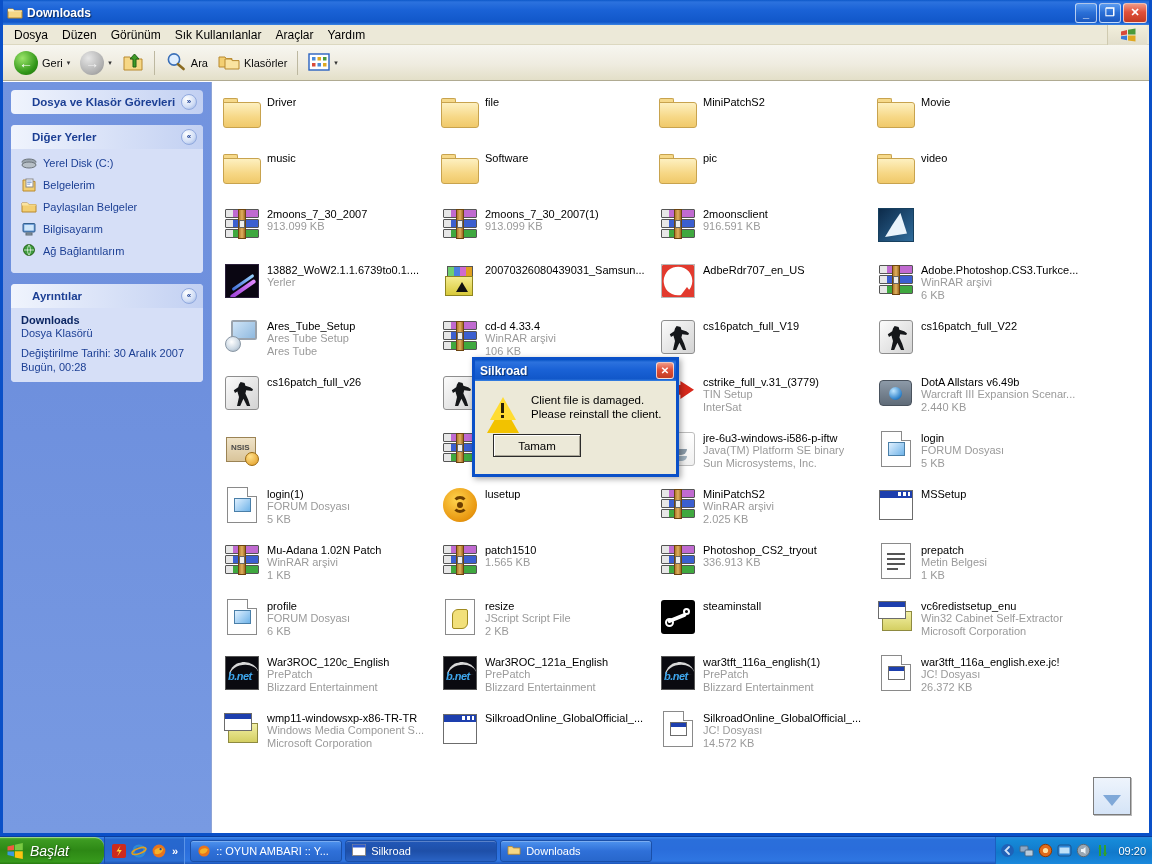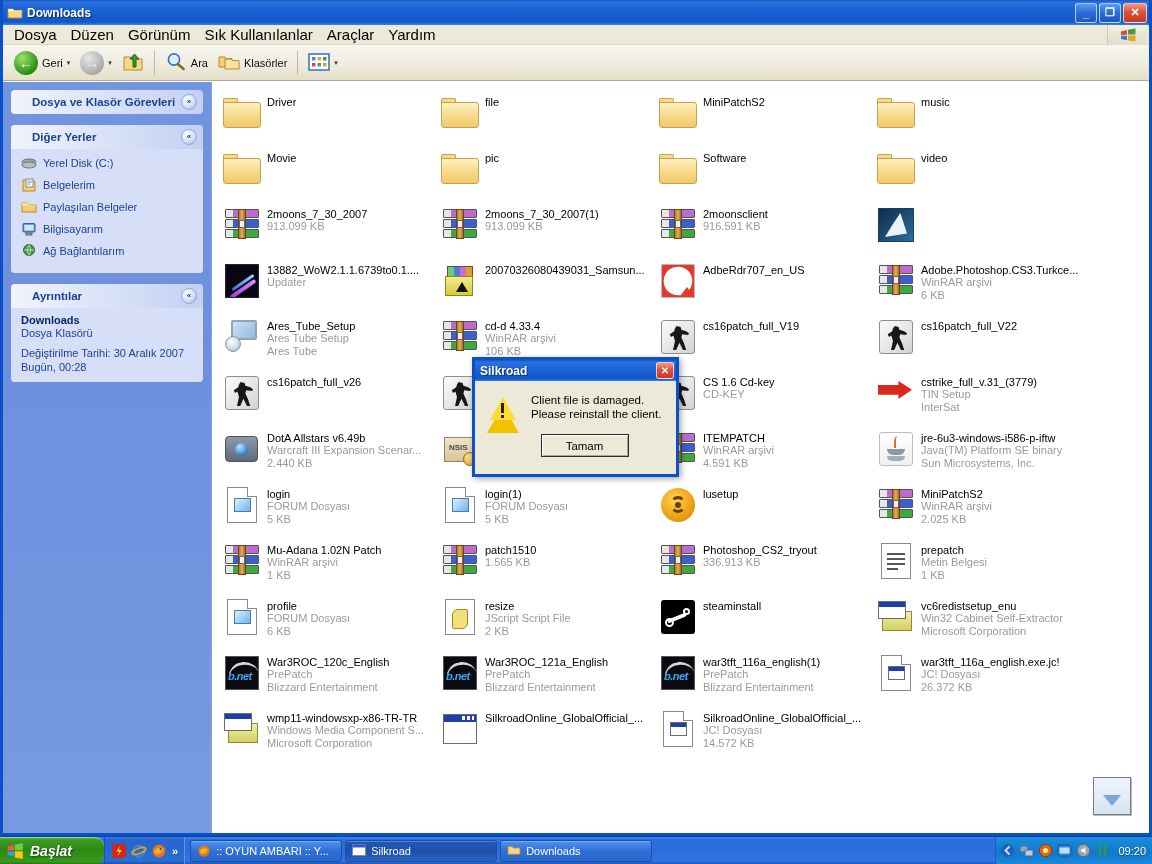--- a/index.html
+++ b/index.html
@@ -46,21 +46,21 @@
     background: linear-gradient(to bottom,#f09a86,#e0503a 45%,#c33b22);
     width: 24px;
   }
 
   
   #menubar {
     height: 20px; background: #ece9d8; display: flex; align-items: center;
     padding-left: 4px; flex: none; border-bottom: 1px solid #dcd8c0;
     position: relative;
   }
-  #menubar .mi { padding: 2px 7px; color: #000; font-size: 15px; white-space: nowrap; }
+  #menubar .mi { padding: 2px 7px; color: #000; font-size: 12px; white-space: nowrap; }
   .menu-logo {
     position: absolute; right: 2px; top: 0; width: 40px; height: 20px;
     background: linear-gradient(to bottom,#f2efdc,#e2decb);
     border-left: 1px solid #cfcab0;
     display: flex; align-items: center; justify-content: center;
   }
 
   
   #toolbar {
     height: 36px; flex: none;
@@ -250,40 +250,40 @@
   .warn-ic .tri {
     width:0;height:0;border-left:16px solid transparent;border-right:16px solid transparent;border-bottom:28px solid #f2c200;
   }
   .warn-ic .tri2 {
     position:absolute; left:3px; top:4px;
     width:0;height:0;border-left:13px solid transparent;border-right:13px solid transparent;border-bottom:23px solid #ffdc32;
   }
   .warn-ic .bang { position:absolute; left:14px; top:10px; width:3px; height:10px; background:#2a2206; }
   .warn-ic .bdot { position:absolute; left:14px; top:22px; width:3px; height:3px; background:#2a2206; }
   .dmsg { padding-left: 12px; font-size: 11.5px; color: #000; line-height: 14px; }
-  .dbtnrow { display:flex; justify-content:center; margin-top: 12px; padding-left: 18px; }
+  .dbtnrow { display:flex; margin-top: 12px; padding-left: 18px; }
   .dbtn {
     min-width: 88px; height: 23px; border: 1px solid #2b2b2b; background:#ece9d8;
     box-shadow: inset 1px 1px 0 #fff, inset -1px -1px 0 #aca899;
     font-size: 11.5px; display:flex;align-items:center;justify-content:center;
   }
 
   
   #taskbar {
     position: absolute; left: 0; bottom: 0; width: 1152px; height: 28px;
     background: linear-gradient(to bottom,#3f8bee 0%,#2a6fdb 9%,#2a6ddb 45%,#2f76e2 88%,#1d56b9 100%);
     border-top: 1px solid #0a3e9e; display: flex; align-items: center;
   }
   #start {
     height: 28px; min-width: 104px; padding: 0 18px 0 6px; display: flex; align-items: center;
     background: linear-gradient(to bottom,#5dbf3e 0%,#3d9b22 10%,#2d8815 48%,#37991c 88%,#1f6b0c 100%);
     border-radius: 0 9px 9px 0; box-shadow: inset 0 1px 0 rgba(255,255,255,.4);
   }
   #start .slogo { width: 18px; height: 18px; margin-right: 6px; flex: none; }
-  #start .slbl { color:#fff; font-weight:bold; font-style: italic; font-size: 14px; text-shadow: 1px 1px 2px rgba(0,0,0,.55); }
+  #start .slbl { color:#fff; font-weight:normal; font-style: italic; font-size: 14px; text-shadow: 1px 1px 2px rgba(0,0,0,.55); }
   #quicklaunch {
     display:flex; align-items:center; gap:4px; padding: 0 6px; height: 28px;
     border-left: 1px solid #1b4fae; border-right: 1px solid #5b94e8;
     background: rgba(0,0,0,.06);
   }
   .ql-ic { width: 16px; height: 16px; }
   .ql-more { color:#fff; font-size:11px; font-weight:bold; margin-left:1px; }
   #tasks { display:flex; align-items:center; gap:3px; padding-left: 5px; flex: 1; }
   .task {
     height: 22px; min-width: 152px; max-width: 160px; display:flex; align-items:center; padding: 0 6px;
@@ -512,54 +512,54 @@
             </span>
           </div>
           <div class="fitem">
             <span class="ficon">
               <span class="folder-ic">
                 <span class="tab"></span>
                 <span class="bod"></span>
               </span>
             </span>
             <span class="ftext">
-              <div class="fname">music</div>
+              <div class="fname">Movie</div>
             </span>
           </div>
           <div class="fitem">
             <span class="ficon">
               <span class="folder-ic">
                 <span class="tab"></span>
                 <span class="bod"></span>
               </span>
             </span>
             <span class="ftext">
-              <div class="fname">Movie</div>
+              <div class="fname">music</div>
             </span>
           </div>
           <div class="fitem">
             <span class="ficon">
               <span class="folder-ic">
                 <span class="tab"></span>
                 <span class="bod"></span>
               </span>
             </span>
             <span class="ftext">
-              <div class="fname">pic</div>
+              <div class="fname">Software</div>
             </span>
           </div>
           <div class="fitem">
             <span class="ficon">
               <span class="folder-ic">
                 <span class="tab"></span>
                 <span class="bod"></span>
               </span>
             </span>
             <span class="ftext">
-              <div class="fname">Software</div>
+              <div class="fname">pic</div>
             </span>
           </div>
           <div class="fitem">
             <span class="ficon">
               <span class="folder-ic">
                 <span class="tab"></span>
                 <span class="bod"></span>
               </span>
             </span>
             <span class="ftext">
@@ -620,21 +620,21 @@
           </div>
           <div class="fitem">
             <span class="ficon">
               <span class="wow-ic">
                 <span class="s1"></span>
                 <span class="s2"></span>
               </span>
             </span>
             <span class="ftext">
               <div class="fname">13882_WoW2.1.1.6739to0.1....</div>
-              <div class="fsub">Updater</div>
+              <div class="fsub">Yerler</div>
             </span>
           </div>
           <div class="fitem">
             <span class="ficon">
               <span class="samsung-ic">
                 <span class="bks"></span>
                 <span class="bx"></span>
                 <span class="ar"></span>
               </span>
             </span>
@@ -733,31 +733,20 @@
               <span class="cs-ic">
                 <span class="man"></span>
               </span>
             </span>
             <span class="ftext">
               <div class="fname"></div>
             </span>
           </div>
           <div class="fitem">
             <span class="ficon">
-              <span class="cs-ic">
-                <span class="man"></span>
-              </span>
-            </span>
-            <span class="ftext">
-              <div class="fname">CS 1.6 Cd-key</div>
-              <div class="fsub">CD-KEY</div>
-            </span>
-          </div>
-          <div class="fitem">
-            <span class="ficon">
               <span class="tin-ic">
                 <span class="arw"></span>
               </span>
             </span>
             <span class="ftext">
               <div class="fname">cstrike_full_v.31_(3779)</div>
               <div class="fsub">TIN Setup</div>
               <div class="fsub">InterSat</div>
             </span>
           </div>
@@ -858,20 +847,31 @@
                 <span class="bk b2"></span>
                 <span class="bk b3"></span>
                 <span class="strap"></span>
                 <span class="buck"></span>
               </span>
             </span>
             <span class="ftext">
               <div class="fname">MiniPatchS2</div>
               <div class="fsub">WinRAR arşivi</div>
               <div class="fsub">2.025 KB</div>
+            </span>
+          </div>
+          <div class="fitem">
+            <span class="ficon">
+              <span class="exe-ic">
+                <span class="ttl"></span>
+                <span class="dots"></span>
+              </span>
+            </span>
+            <span class="ftext">
+              <div class="fname">MSSetup</div>
             </span>
           </div>
           <div class="fitem">
             <span class="ficon">
               <span class="rar-ic">
                 <span class="bk b1"></span>
                 <span class="bk b2"></span>
                 <span class="bk b3"></span>
                 <span class="strap"></span>
                 <span class="buck"></span>

